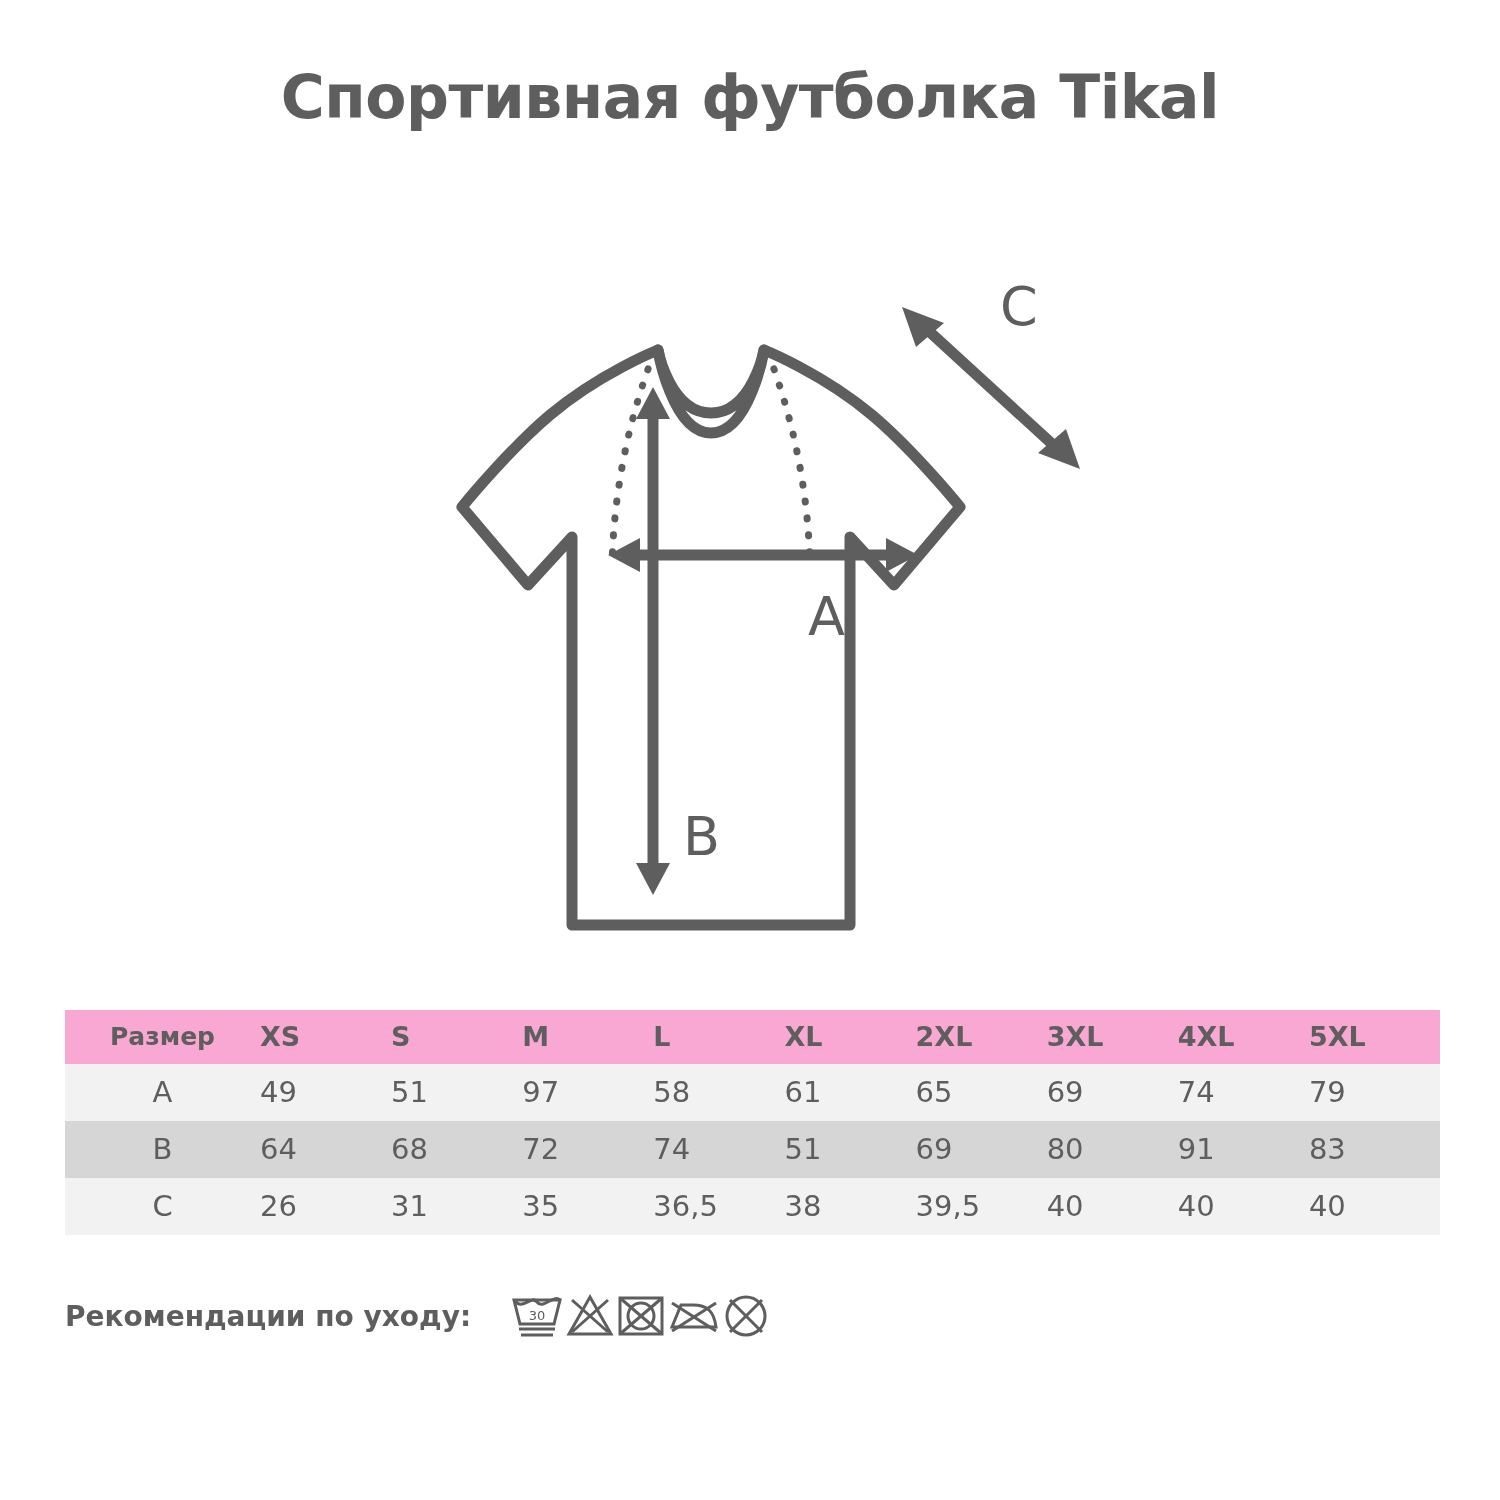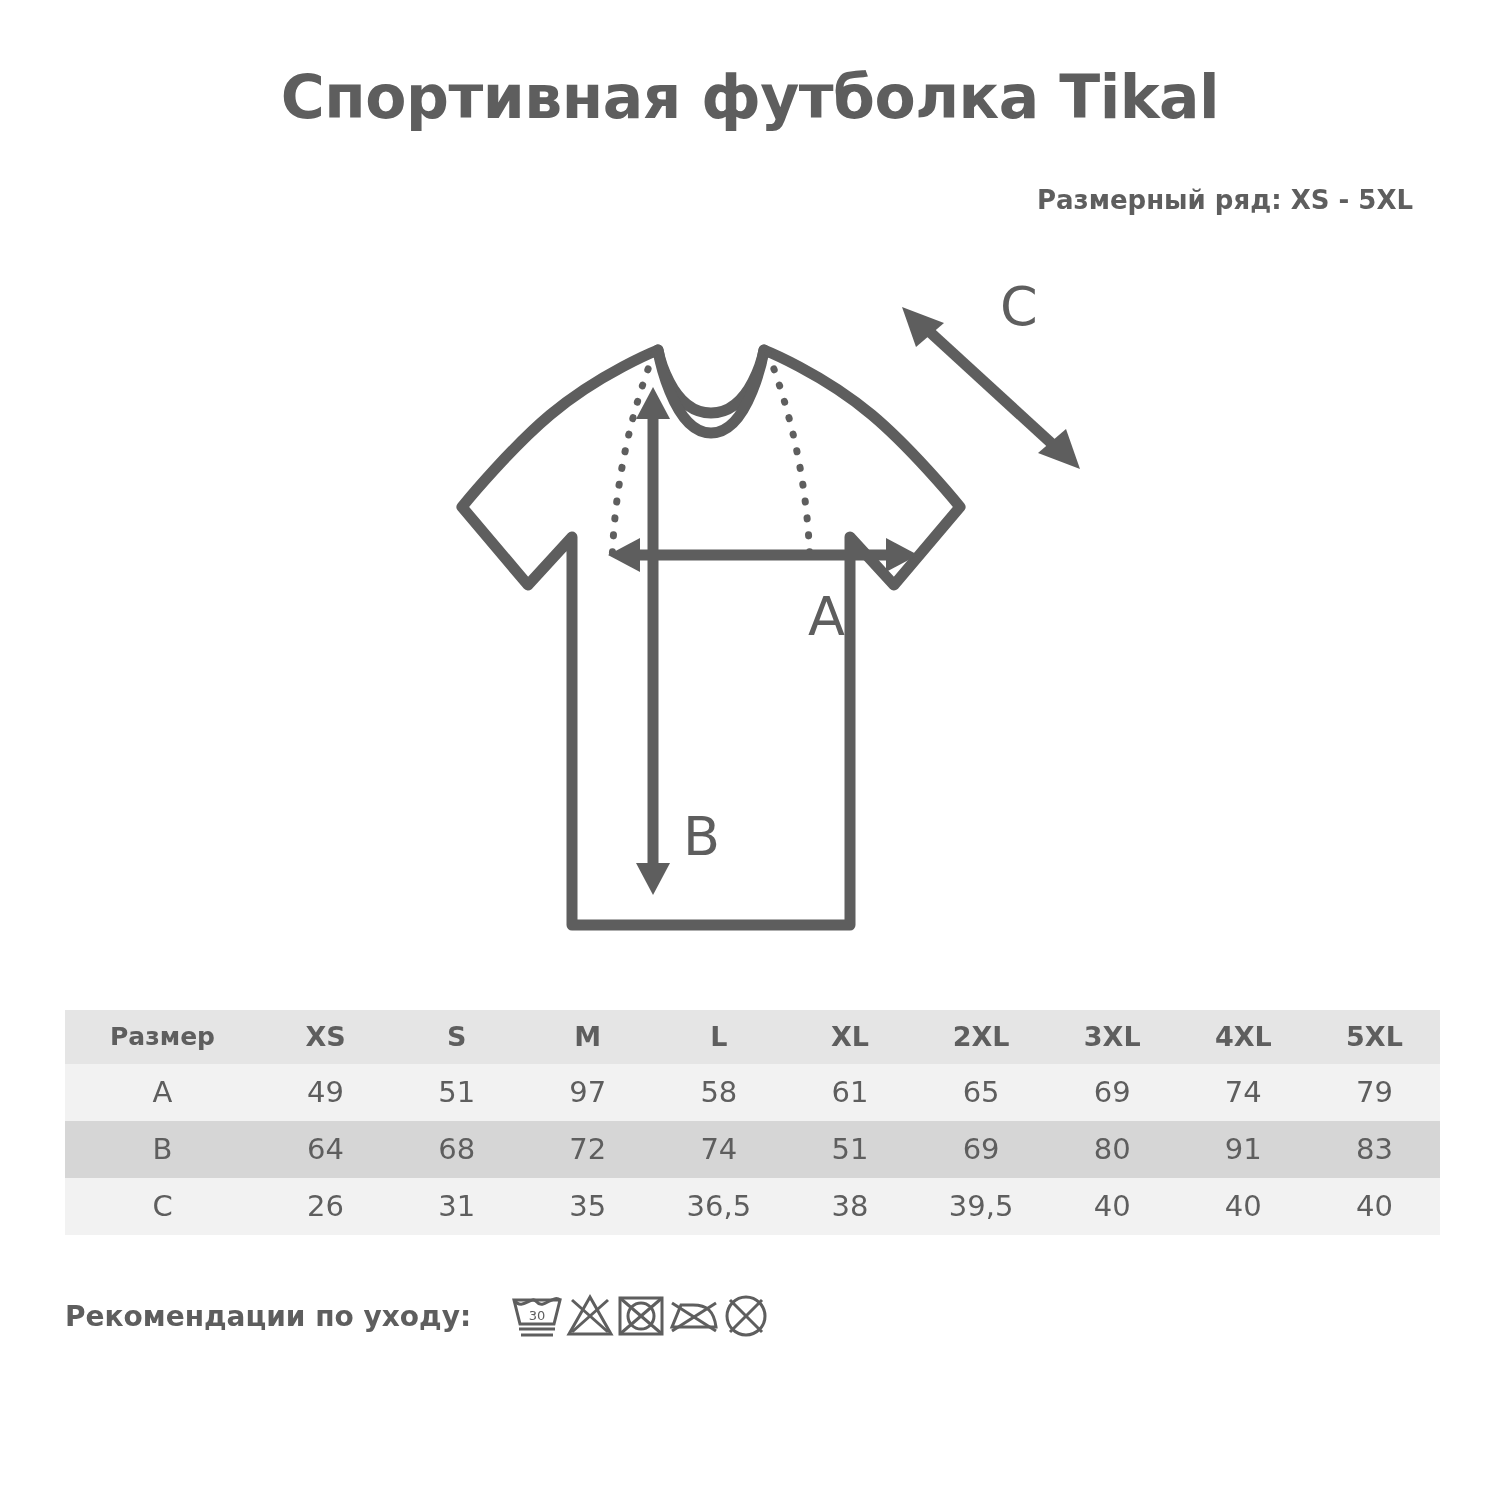--- a/index.html
+++ b/index.html
@@ -67,30 +67,30 @@
     left: 65px;
     top: 1010px;
     width: 1375px;
   }
   table.sizes {
     width: 100%;
     border-collapse: collapse;
     table-layout: fixed;
   }
   table.sizes th, table.sizes td {
-    text-align: center;
+    text-align: left;
     font-size: 29px;
     color: #5e5e5e;
     padding: 11px 0 12px 0;
     font-weight: normal;
   }
   table.sizes thead th {
     font-weight: bold;
     font-size: 27px;
-    background: #e5e5e5;
+    background: #f9a8d4;
   }
   table.sizes thead th.first { font-size: 25px; }
   table.sizes tbody tr.odd td { background: #f2f2f2; }
   table.sizes tbody tr.even td { background: #d6d6d6; }
   table.sizes td.first, table.sizes th.first {
     width: 195px;
     text-align: center;
   }
 
   
@@ -113,21 +113,20 @@
     align-items: center;
   }
   .care-icons svg { display: block; }
 </style>
 </head>
 <body>
 
 <div class="page">
 
   <div class="title">Спортивная футболка Tikal</div>
-  <div class="subtitle">Размерный ряд: XS - 5XL</div>
 
   <div class="diagram">
     <svg width="720" height="700" viewBox="0 0 720 700" fill="none" xmlns="http://www.w3.org/2000/svg">
 
       <path d="M258 85 C 258 85 200 108 150 150 C 112 182 70 232 62 242
                L 128 320 L 172 272
                L 172 660 L 450 660 L 450 272
                L 494 320 L 560 242
                C 552 232 510 182 472 150 C 422 108 364 85 364 85
                C 364 85 352 148 311 148 C 270 148 258 85 258 85 Z" stroke="#5e5e5e" stroke-width="11" stroke-linejoin="round" stroke-linecap="round" fill="#ffffff"></path>

